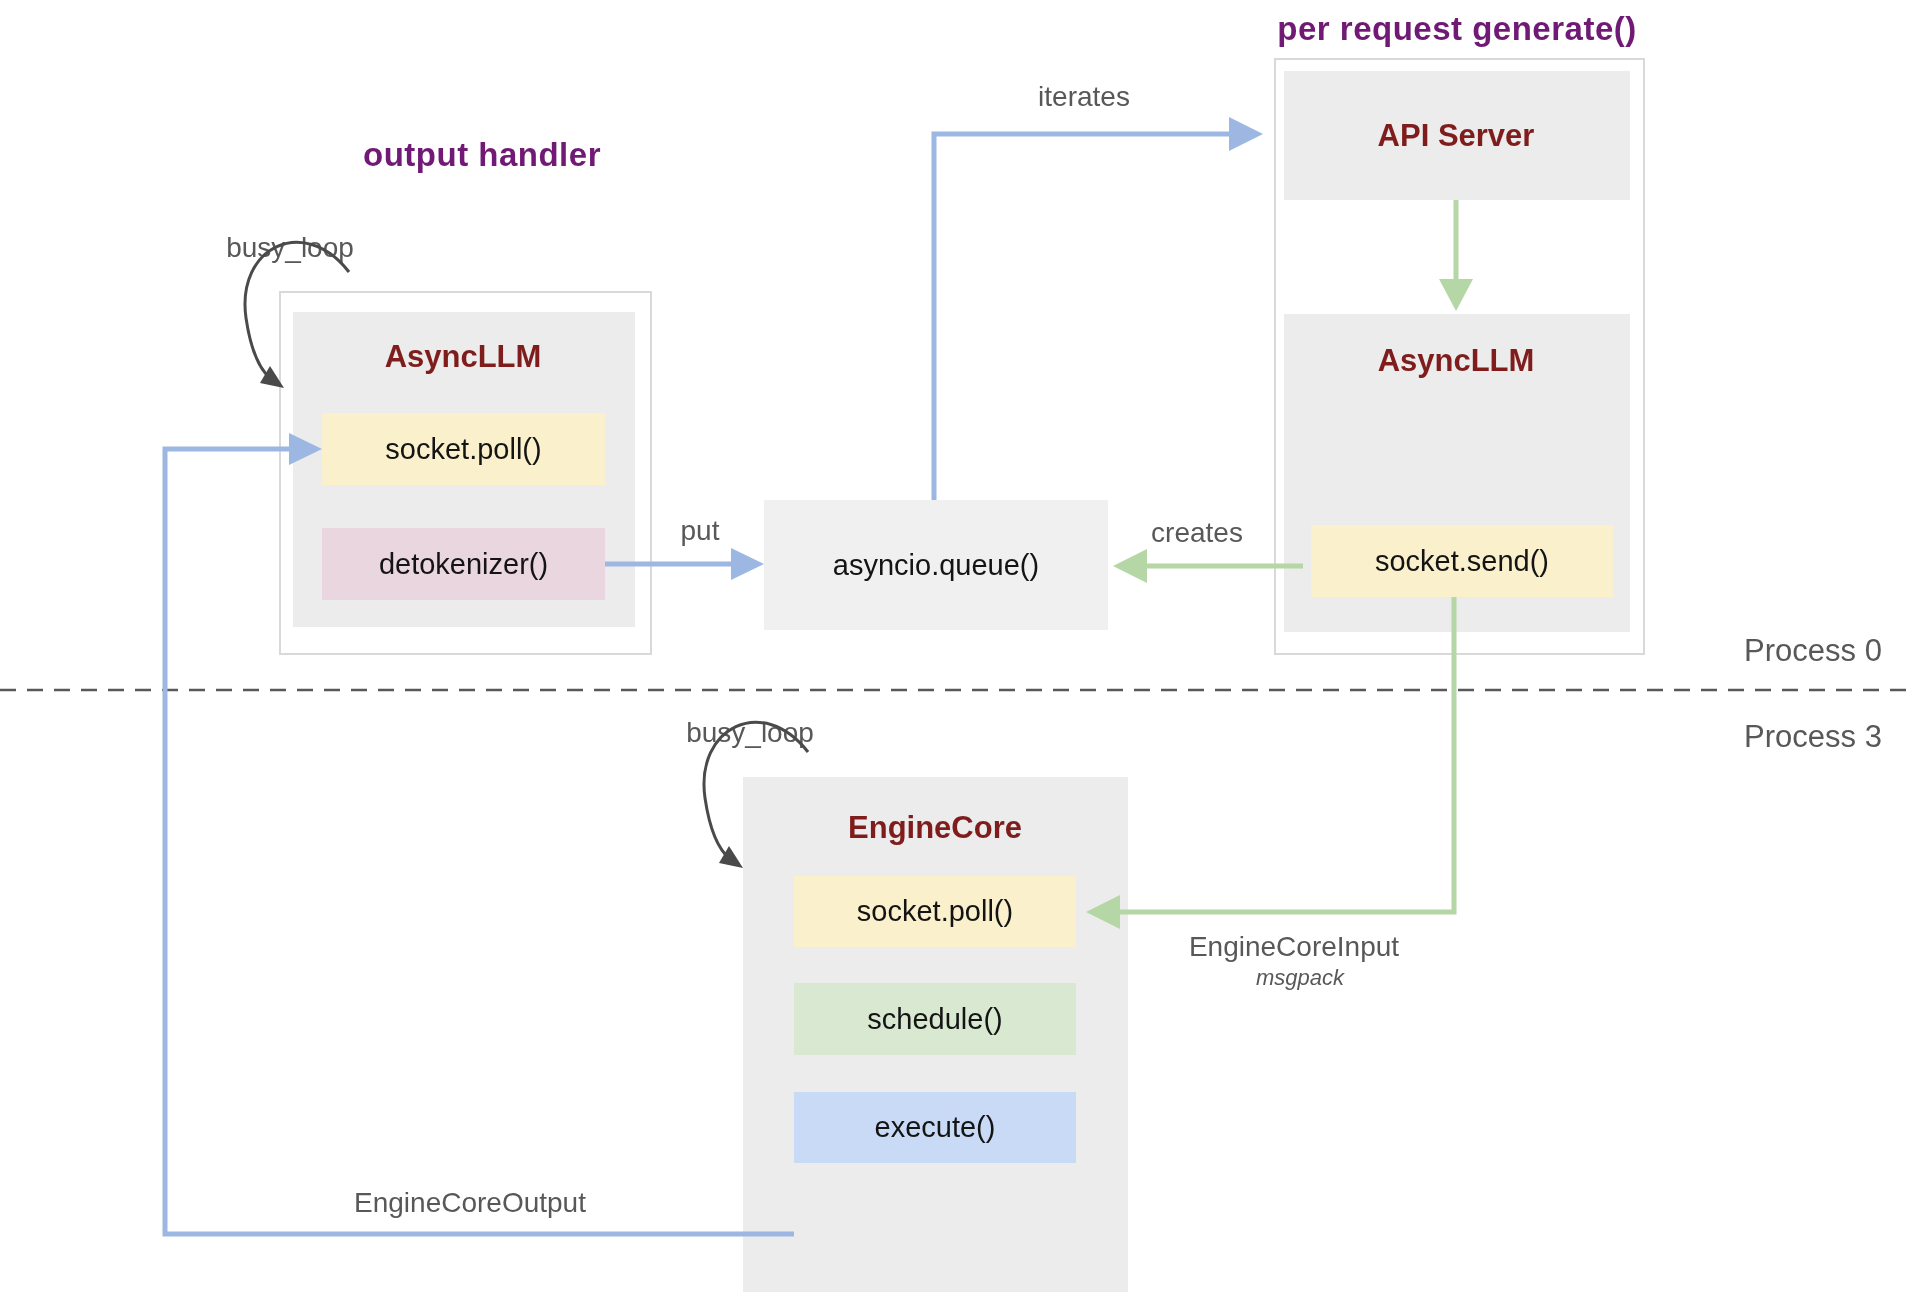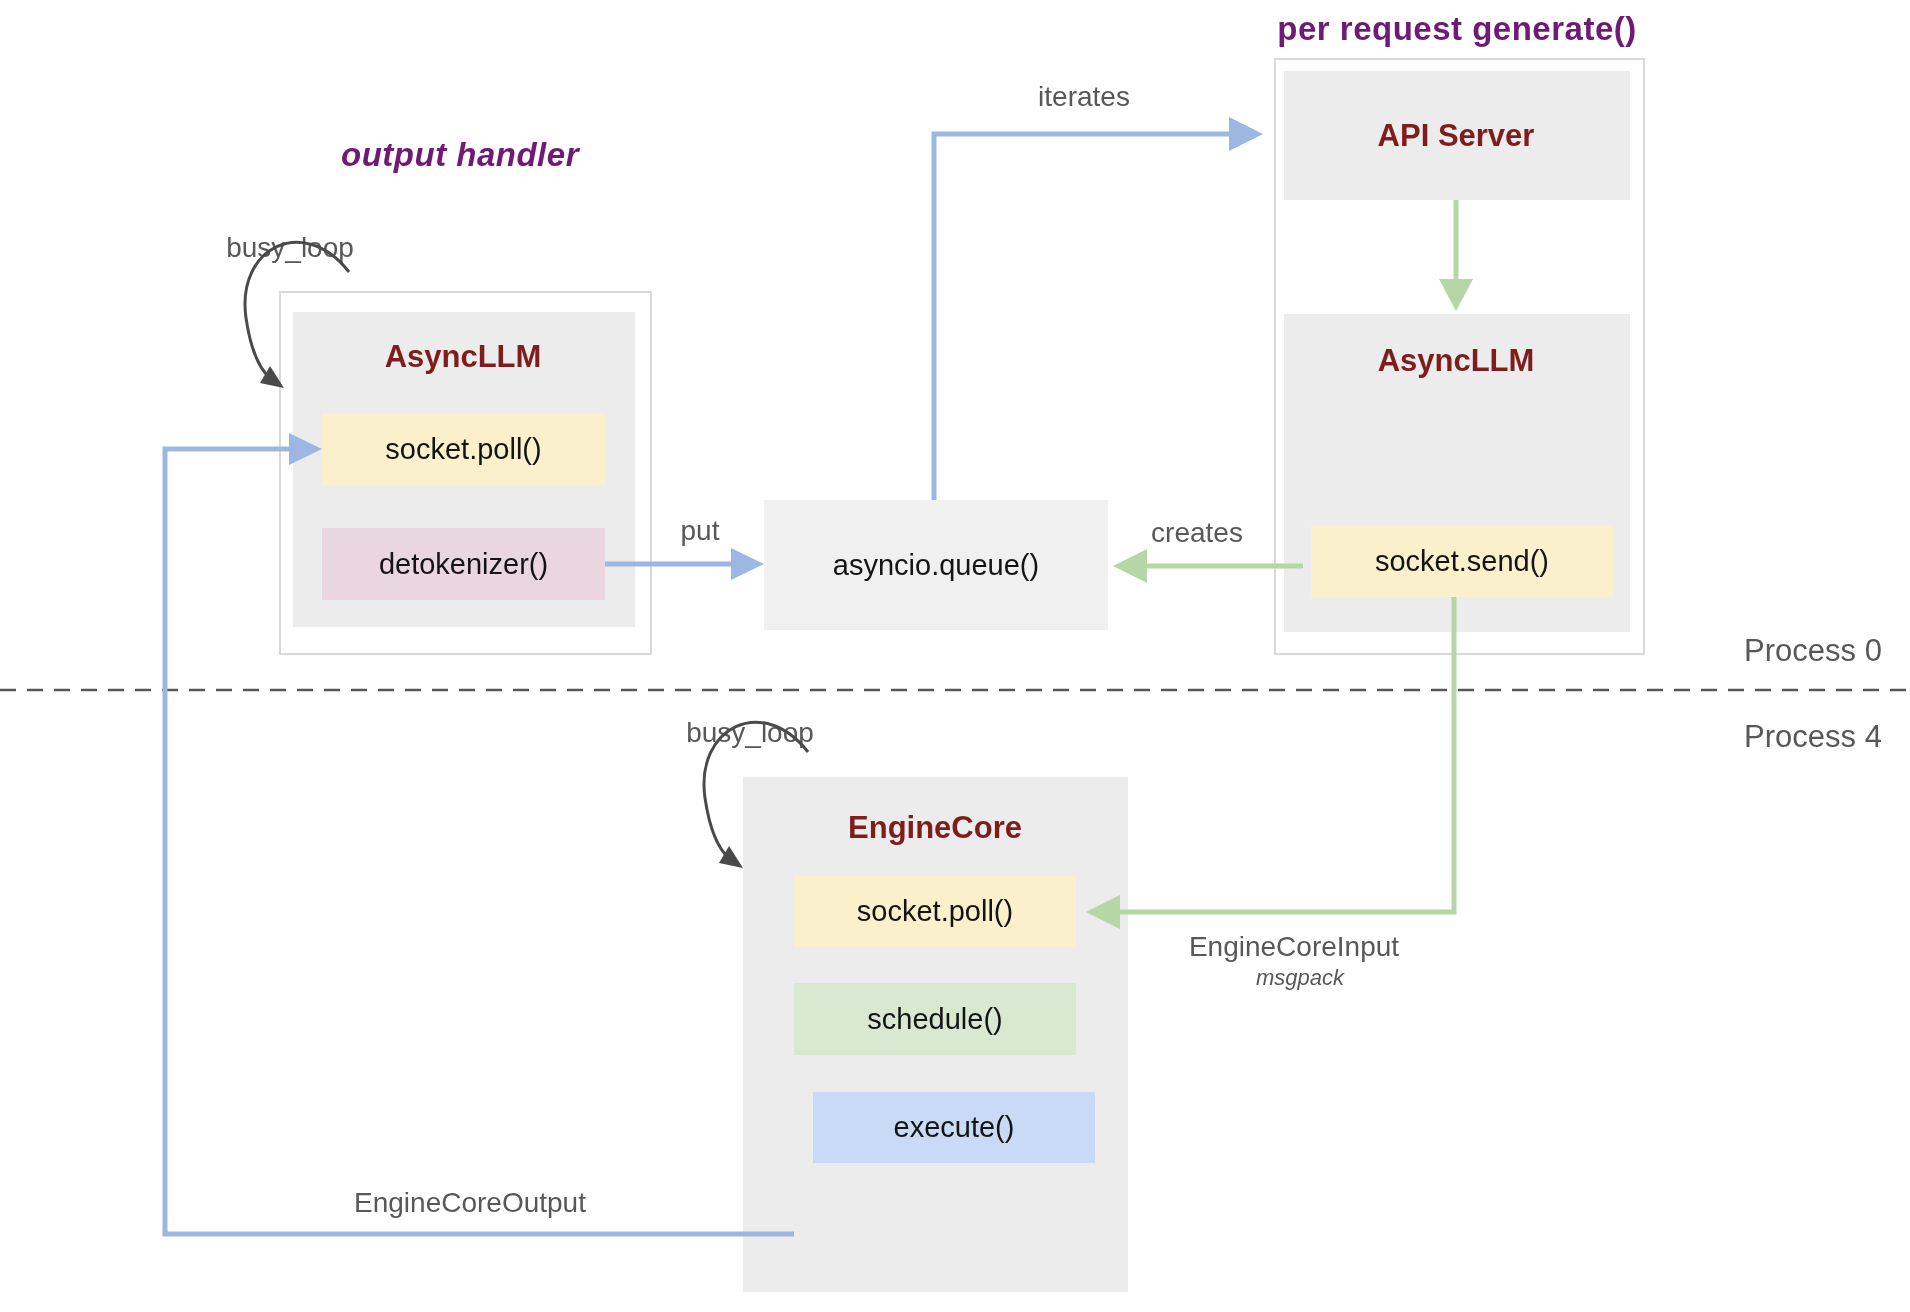--- a/index.html
+++ b/index.html
@@ -10,33 +10,33 @@
   .hdr{font-weight:bold;font-size:33px;color:#701a75;letter-spacing:.5px;}
   .lane{font-size:31px;color:#58585a;}
   .lbl{font-size:28px;color:#58585a;}
   .lbl-sm{font-size:22px;color:#58585a;font-style:italic;}
   .outer-frame{background:#ffffff;border:2px solid #d9d9d9;box-sizing:border-box;}
   .panel{background:#ececec;}
   .panel-title{font-weight:bold;font-size:31px;color:#7f1d1d;}
   .fn-box{display:flex;align-items:center;justify-content:center;
           font-size:29px;color:#141414;}
   .y{background:#faf0cb;} .pk{background:#ead6de;} .pe{background:#fbe3cb;}
-  .gr{background:#d9e8d1;} .bl{background:#c9daf6;margin-left:19px;}
+  .gr{background:#d9e8d1;} .bl{background:#c9daf6;}
   svg.overlay{position:absolute;left:0;top:0;z-index:10;pointer-events:none;}
 </style>
 </head>
 <body>
 
 <div class="canvas">
 
-  <div class="abs-c hdr" style="left:460px;top:155px;font-style:italic;">output handler</div>
+  <div class="abs-c hdr" style="left:482px;top:155px;">output handler</div>
   <div class="abs-c hdr" style="left:1457px;top:29px;">per request generate()</div>
 
   <div class="abs-c lane" style="left:1813px;top:651px;">Process 0</div>
-  <div class="abs-c lane" style="left:1813px;top:737px;">Process 4</div>
+  <div class="abs-c lane" style="left:1813px;top:737px;">Process 3</div>
 
   <div class="abs-c lbl" style="left:290px;top:248px;">busy_loop</div>
   <div class="abs outer-frame" style="left:279px;top:291px;width:373px;height:364px;"></div>
   <div class="abs panel" style="left:293px;top:312px;width:342px;height:315px;"></div>
   <div class="abs-c panel-title" style="left:463px;top:357px;">AsyncLLM</div>
   <div class="abs fn-box y" style="left: 322px; top: 413px; width: 283px; height: 72px; background-color: rgb(250, 240, 203);">socket.poll()</div>
   <div class="abs fn-box pk" style="left: 322px; top: 528px; width: 283px; height: 72px; background-color: rgb(234, 214, 222);">detokenizer()</div>
 
   <div class="abs panel" style="left:764px;top:500px;width:344px;height:130px;background:#f0f0f0;"></div>
   <div class="abs-c" style="left:936px;top:565px;font-size:29px;color:#141414;">asyncio.queue()</div>

